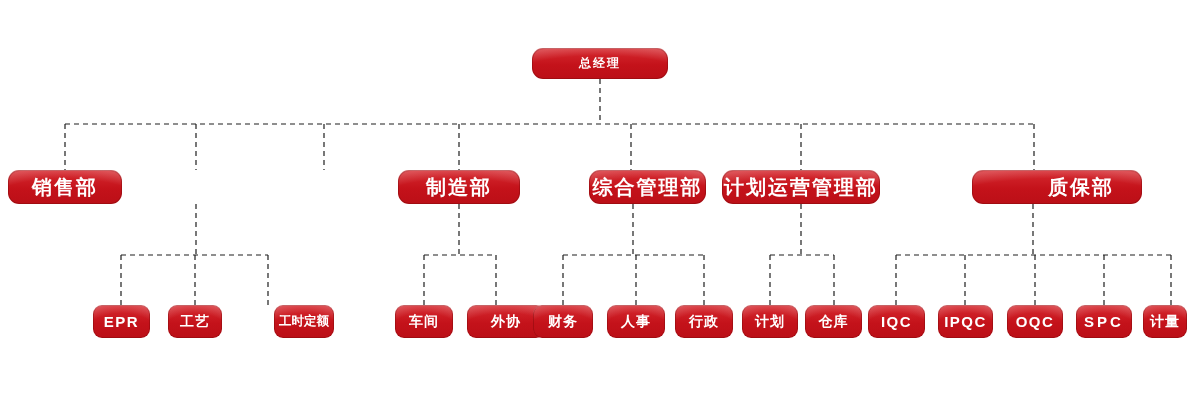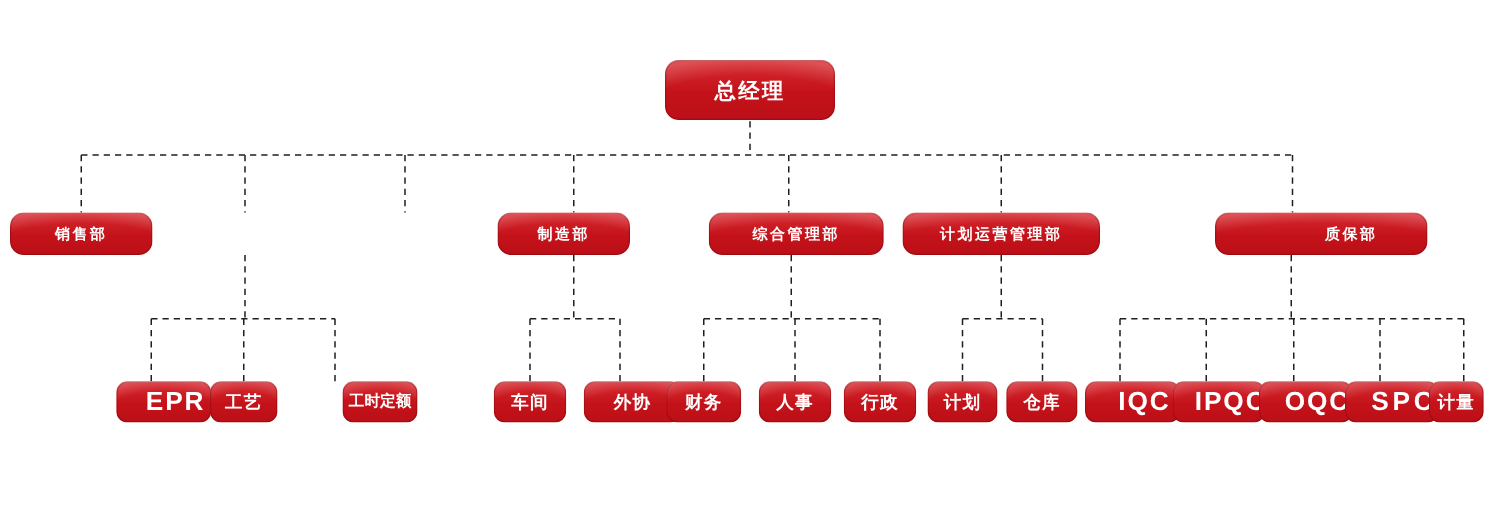--- a/index.html
+++ b/index.html
@@ -10,24 +10,24 @@
   .node{
     position:absolute;
     display:flex;align-items:center;justify-content:center;
     color:#ffffff;font-weight:bold;white-space:nowrap;
     border-radius:11px;
     background:
       radial-gradient(140% 190% at 50% 135%, rgba(255,255,255,0) 58%, rgba(255,255,255,0.20) 74%, rgba(255,255,255,0) 88%),
       linear-gradient(180deg,#d62a30 0%,#c4121a 55%,#bb0f17 100%);
     box-shadow: inset 0 1px 0 rgba(255,255,255,0.25), inset 0 0 0 1px rgba(128,8,12,0.45);
   }
-  .lv1{height:48px;font-size:17px;letter-spacing:2px;}
-  .lv2{height:34px;font-size:12px;letter-spacing:2px;}
+  .lv1{height:31px;font-size:12px;letter-spacing:2px;}
+  .lv2{height:34px;font-size:20px;letter-spacing:2px;}
   .lv3{height:33px;font-size:14px;letter-spacing:1px;border-radius:9px;}
-  .lv3.latin{font-size:21px;letter-spacing:1.5px;padding-left:19px;}
+  .lv3.latin{font-size:15px;letter-spacing:1.5px;}
   .lv3.wide-spacing{letter-spacing:3px;}
   .lv3.tight{font-size:12.5px;letter-spacing:0;margin-left:36px;}
 </style>
 </head>
 <body>
 
 <div class="canvas">
 
   <svg class="connectors" viewBox="0 0 1200 414" aria-hidden="true">
     <g>
@@ -74,22 +74,22 @@
       <path d="M965 255 V305"></path>
       <path d="M1035 255 V305"></path>
       <path d="M1104 255 V305"></path>
       <path d="M1171 255 V305"></path>
     </g>
   </svg>
 
   <div class="node lv1" style="left:532px;top:48px;width:136px;">总经理</div>
 
   <div class="node lv2" style="left:8px;top:170px;width:114px;">销售部</div>
-  <div class="node lv2" style="left:398px;top:170px;width:106px;">制造部</div>
-  <div class="node lv2" style="left:567px;top:170px;width:140px;font-family:Liberation Serif, serif;">综合管理部</div>
+  <div class="node lv2" style="left:398px;top:170px;width:122px;">制造部</div>
+  <div class="node lv2" style="left:589px;top:170px;width:117px;font-family:Liberation Serif, serif;">综合管理部</div>
   <div class="node lv2" style="left:722px;top:170px;width:158px;">计划运营管理部</div>
   <div class="node lv2" style="left:972px;top:170px;width:122px;padding-left:48px;">质保部</div>
 
   <div class="node lv3 latin" style="left:93px;top:305px;width:57px;">EPR</div>
   <div class="node lv3" style="left:168px;top:305px;width:54px;">工艺</div>
   <div class="node lv3 tight" style="left:238px;top:305px;width:60px;">工时定额</div>
 
   <div class="node lv3" style="left:395px;top:305px;width:58px;">车间</div>
   <div class="node lv3" style="left:467px;top:305px;width:78px;">外协</div>
 

